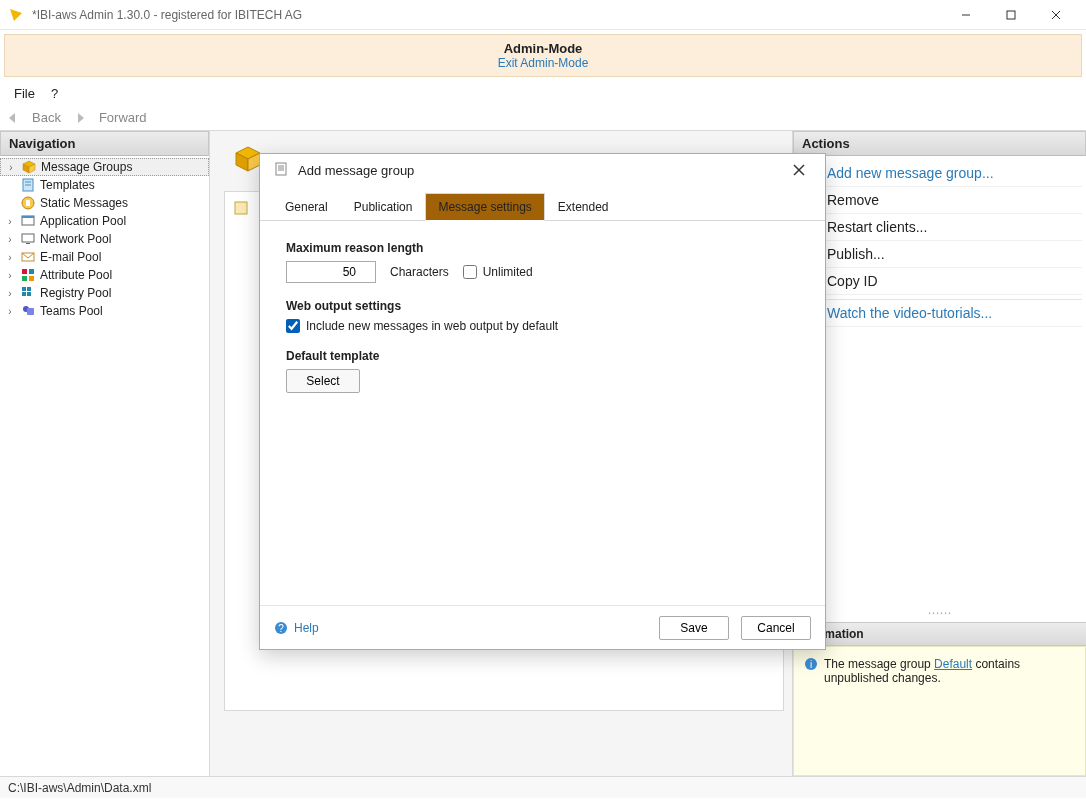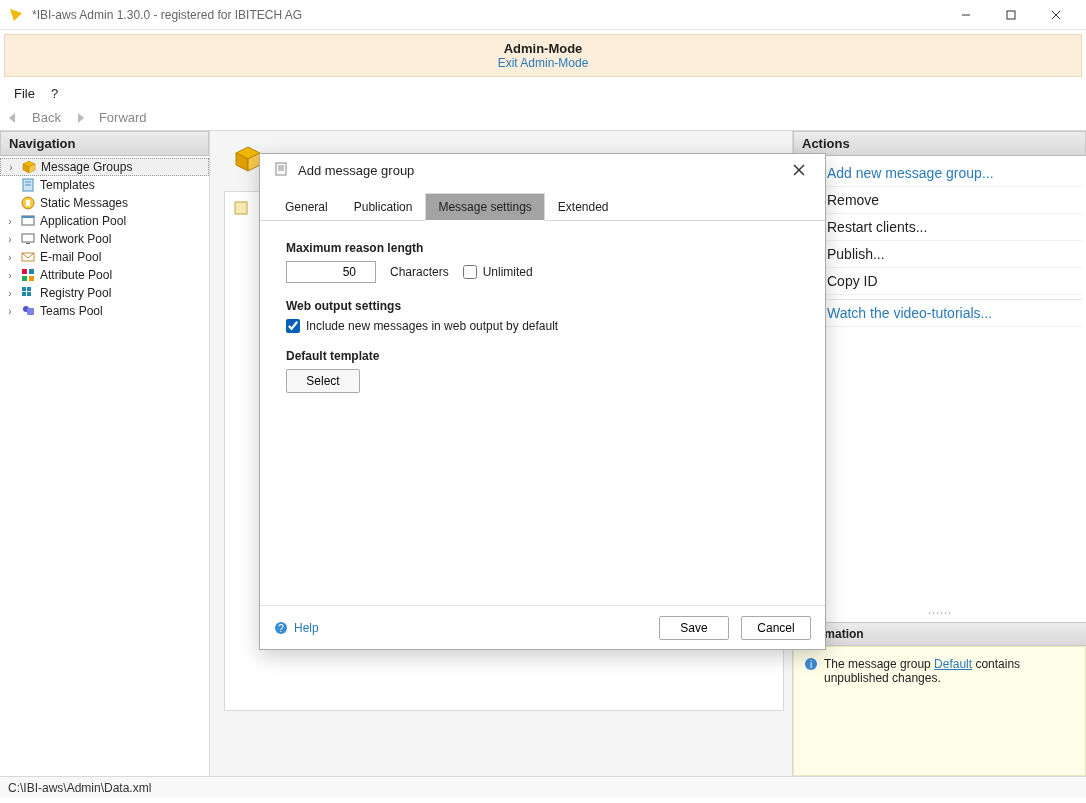--- a/index.html
+++ b/index.html
@@ -60,21 +60,21 @@
 .statusbar { height: 22px; border-top: 1px solid #d8d8d8; display: flex; align-items: center; padding: 0 8px; font-size: 12px; color: #333; background: #f8f8f8; }
 
 
 .dialog { position: absolute; left: 259px; top: 153px; width: 567px; height: 497px; background: #fff; border: 1px solid #aaa; box-shadow: 0 6px 20px rgba(0,0,0,0.2); display: flex; flex-direction: column; z-index: 100; }
 .dialog-header { height: 32px; display: flex; align-items: center; padding: 0 14px; }
 .dialog-header .dlg-icon { width: 16px; height: 16px; margin-right: 8px; }
 .dialog-header .dlg-title { flex: 1; font-size: 13px; }
 .dialog-header .dlg-close { width: 24px; height: 24px; display: flex; align-items: center; justify-content: center; cursor: pointer; }
 .dialog-tabs { display: flex; border-bottom: 1px solid #d8d8d8; padding: 0 12px; margin-top: 6px; }
 .dialog-tabs .tab { padding: 6px 12px; cursor: pointer; font-size: 12px; border: 1px solid transparent; border-bottom: none; position: relative; top: 1px; }
-.dialog-tabs .tab.active { border-color: #d8d8d8; background: #a3a3a3; border-bottom: 1px solid #fff; }
+.dialog-tabs .tab.active { border-color: #d8d8d8; background: #a16207; border-bottom: 1px solid #fff; }
 .dialog-body { flex: 1; padding: 14px 26px; overflow: auto; }
 .dialog-body .section-title { font-weight: 600; margin: 6px 0; font-size: 12px; }
 .dialog-body .row { display: flex; align-items: center; gap: 14px; margin: 6px 0 16px 0; }
 .dialog-body input[type=number] { width: 90px; height: 22px; border: 1px solid #aaa; text-align: right; padding-right: 4px; font-size: 12px; }
 .dialog-body label { font-size: 12px; display: flex; align-items: center; gap: 6px; }
 .dialog-body input[type=checkbox] { width: 14px; height: 14px; accent-color: #005fb8; }
 .dialog-body .select-btn { height: 24px; width: 74px; border: 1px solid #aaa; background: #f8f8f8; cursor: pointer; font-size: 12px; border-radius: 2px; }
 .dialog-footer { height: 44px; border-top: 1px solid #e4e4e4; display: flex; align-items: center; padding: 0 14px; gap: 12px; }
 .dialog-footer .help-link { color: #2a7ab8; display: flex; align-items: center; gap: 6px; cursor: pointer; }
 .dialog-footer .spacer { flex: 1; }

